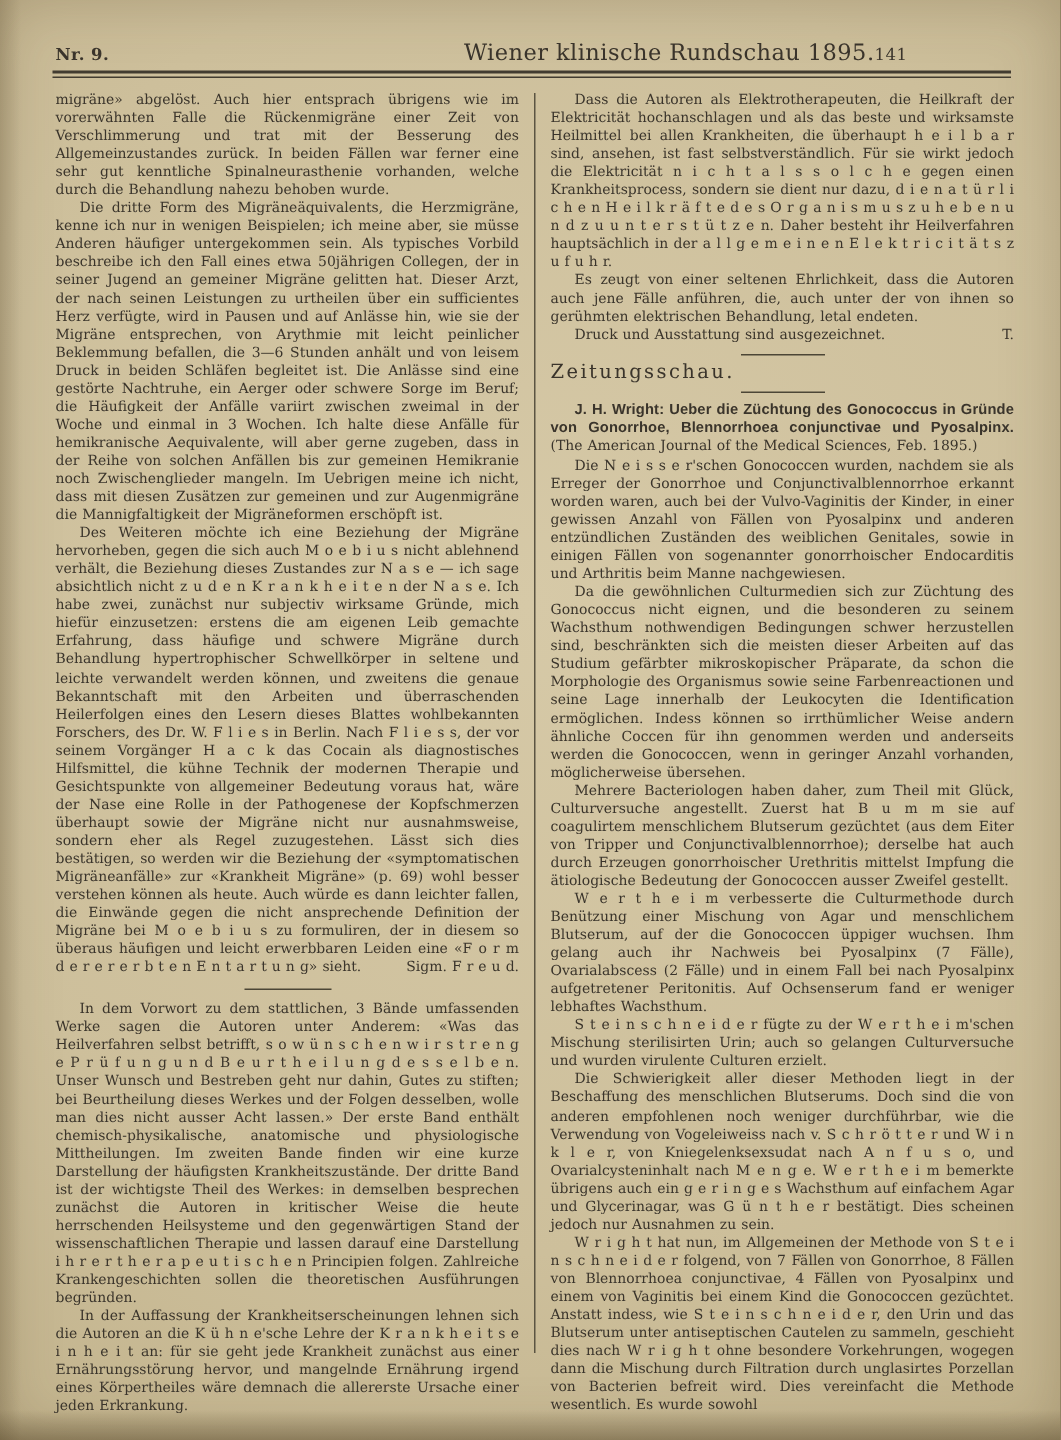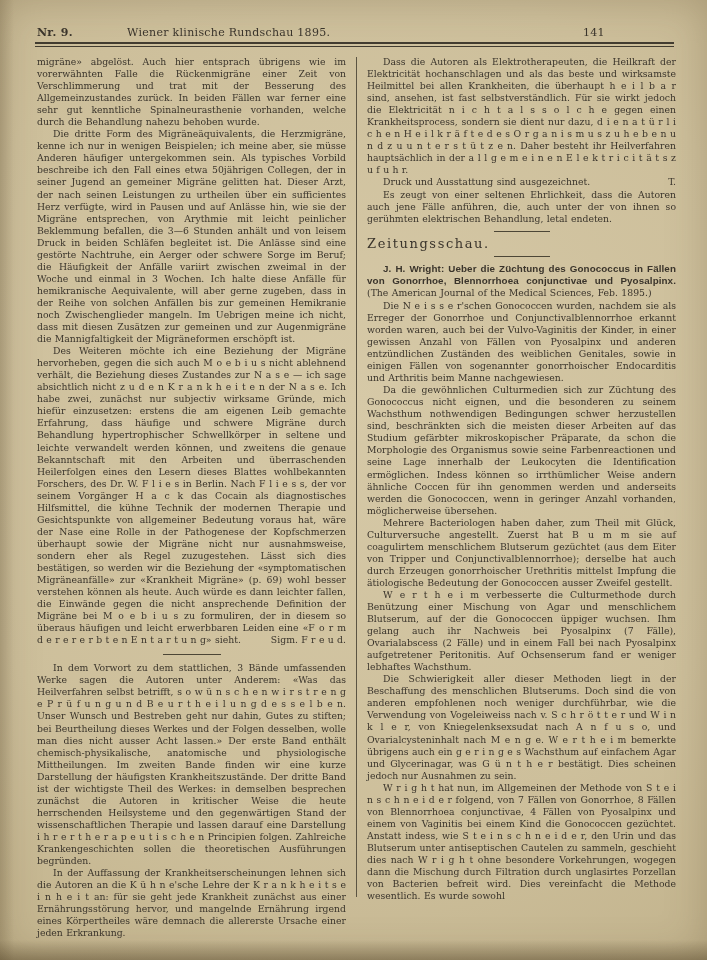--- a/index.html
+++ b/index.html
@@ -25,21 +25,21 @@
     pointer-events:none;
   }
 
   
   .masthead {
     display:flex; align-items:baseline;
     padding:26px 34px 0 37px;
     font-size:11px; letter-spacing:0.3px;
   }
   .masthead .issue { width:90px; font-weight:bold; }
-  .masthead .jtitle { flex:1; text-align:left; font-size:11px; }
+  .masthead .jtitle { flex:1; text-align:right; font-size:15px; }
   .masthead .pageno { width:90px; text-align:left; }
   .rule-double {
     margin:3px 33px 0 35px;
     border-top:2.2px solid #423c30;
     border-bottom:1px solid #423c30;
     height:2px;
   }
 
   
   .columns { display:flex; padding:9px 30px 0 37px; }
@@ -105,31 +105,32 @@
       <hr class="section-divider">
 
       <p>In dem Vorwort zu dem stattlichen, 3 Bände umfassenden Werke sagen die Autoren unter Anderem: «Was das Heilverfahren selbst betrifft, s o w ü n s c h e n w i r s t r e n g e P r ü f u n g u n d B e u r t h e i l u n g d e s s e l b e n. Unser Wunsch und Bestreben geht nur dahin, Gutes zu stiften; bei Beurtheilung dieses Werkes und der Folgen desselben, wolle man dies nicht ausser Acht lassen.» Der erste Band enthält chemisch-physikalische, anatomische und physiologische Mittheilungen. Im zweiten Bande finden wir eine kurze Darstellung der häufigsten Krankheitszustände. Der dritte Band ist der wichtigste Theil des Werkes: in demselben besprechen zunächst die Autoren in kritischer Weise die heute herrschenden Heilsysteme und den gegenwärtigen Stand der wissenschaftlichen Therapie und lassen darauf eine Darstellung i h r e r t h e r a p e u t i s c h e n Principien folgen. Zahlreiche Krankengeschichten sollen die theoretischen Ausführungen begründen.</p>
       <p>In der Auffassung der Krankheitserscheinungen lehnen sich die Autoren an die K ü h n e'sche Lehre der K r a n k h e i t s e i n h e i t an: für sie geht jede Krankheit zunächst aus einer Ernährungsstörung hervor, und mangelnde Ernährung irgend eines Körpertheiles wäre demnach die allererste Ursache einer jeden Erkrankung.</p>
     </div>
 
     <div class="col-divider"></div>
 
     <div class="col">
       <p>Dass die Autoren als Elektrotherapeuten, die Heilkraft der Elektricität hochanschlagen und als das beste und wirksamste Heilmittel bei allen Krankheiten, die überhaupt h e i l b a r sind, ansehen, ist fast selbstverständlich. Für sie wirkt jedoch die Elektricität n i c h t a l s s o l c h e gegen einen Krankheitsprocess, sondern sie dient nur dazu, d i e n a t ü r l i c h e n H e i l k r ä f t e d e s O r g a n i s m u s z u h e b e n u n d z u u n t e r s t ü t z e n. Daher besteht ihr Heilverfahren hauptsächlich in der a l l g e m e i n e n E l e k t r i c i t ä t s z u f u h r.</p>
+      <p>Es zeugt von einer seltenen Ehrlichkeit, dass die Autoren auch jene Fälle anführen, die, auch unter der von ihnen so gerühmten elektrischen Behandlung, letal endeten.</p>
       <p><span>Druck und Ausstattung sind ausgezeichnet.</span><span class="sig">T.</span></p>
-      <p>Es zeugt von einer seltenen Ehrlichkeit, dass die Autoren auch jene Fälle anführen, die, auch unter der von ihnen so gerühmten elektrischen Behandlung, letal endeten.</p>
 
       <hr class="mini-rule">
       <p class="news-heading">Zeitungsschau.</p>
       <hr class="mini-rule">
 
-      <p class="article-head"><b class="bold-sans">J. H. Wright: Ueber die Züchtung des Gonococcus in Fällen von Gonorrhoe, Blennorrhoea conjunctivae und Pyosalpinx.</b><span class="article-source"> (The American Journal of the Medical Sciences, Feb. 1895.)</span></p>
+      <p class="article-head"><b class="bold-sans">J. H. Wright: Ueber die Züchtung des Gonococcus in Gründe von Gonorrhoe, Blennorrhoea conjunctivae und Pyosalpinx.</b><span class="article-source"> (The American Journal of the Medical Sciences, Feb. 1895.)</span></p>
 
       <p>Die N e i s s e r'schen Gonococcen wurden, nachdem sie als Erreger der Gonorrhoe und Conjunctivalblennorrhoe erkannt worden waren, auch bei der Vulvo-Vaginitis der Kinder, in einer gewissen Anzahl von Fällen von Pyosalpinx und anderen entzündlichen Zuständen des weiblichen Genitales, sowie in einigen Fällen von sogenannter gonorrhoischer Endocarditis und Arthritis beim Manne nachgewiesen.</p>
       <p>Da die gewöhnlichen Culturmedien sich zur Züchtung des Gonococcus nicht eignen, und die besonderen zu seinem Wachsthum nothwendigen Bedingungen schwer herzustellen sind, beschränkten sich die meisten dieser Arbeiten auf das Studium gefärbter mikroskopischer Präparate, da schon die Morphologie des Organismus sowie seine Farbenreactionen und seine Lage innerhalb der Leukocyten die Identification ermöglichen. Indess können so irrthümlicher Weise andern ähnliche Coccen für ihn genommen werden und anderseits werden die Gonococcen, wenn in geringer Anzahl vorhanden, möglicherweise übersehen.</p>
       <p>Mehrere Bacteriologen haben daher, zum Theil mit Glück, Culturversuche angestellt. Zuerst hat B u m m sie auf coagulirtem menschlichem Blutserum gezüchtet (aus dem Eiter von Tripper und Conjunctivalblennorrhoe); derselbe hat auch durch Erzeugen gonorrhoischer Urethritis mittelst Impfung die ätiologische Bedeutung der Gonococcen ausser Zweifel gestellt.</p>
       <p>W e r t h e i m verbesserte die Culturmethode durch Benützung einer Mischung von Agar und menschlichem Blutserum, auf der die Gonococcen üppiger wuchsen. Ihm gelang auch ihr Nachweis bei Pyosalpinx (7 Fälle), Ovarialabscess (2 Fälle) und in einem Fall bei nach Pyosalpinx aufgetretener Peritonitis. Auf Ochsenserum fand er weniger lebhaftes Wachsthum.</p>
+      <p>S t e i n s c h n e i d e r fügte zu der W e r t h e i m'schen Mischung sterilisirten Urin; auch so gelangen Culturversuche und wurden virulente Culturen erzielt.</p>
       <p>Die Schwierigkeit aller dieser Methoden liegt in der Beschaffung des menschlichen Blutserums. Doch sind die von anderen empfohlenen noch weniger durchführbar, wie die Verwendung von Vogeleiweiss nach v. S c h r ö t t e r und W i n k l e r, von Kniegelenksexsudat nach A n f u s o, und Ovarialcysteninhalt nach M e n g e. W e r t h e i m bemerkte übrigens auch ein g e r i n g e s Wachsthum auf einfachem Agar und Glycerinagar, was G ü n t h e r bestätigt. Dies scheinen jedoch nur Ausnahmen zu sein.</p>
       <p>W r i g h t hat nun, im Allgemeinen der Methode von S t e i n s c h n e i d e r folgend, von 7 Fällen von Gonorrhoe, 8 Fällen von Blennorrhoea conjunctivae, 4 Fällen von Pyosalpinx und einem von Vaginitis bei einem Kind die Gonococcen gezüchtet. Anstatt indess, wie S t e i n s c h n e i d e r, den Urin und das Blutserum unter antiseptischen Cautelen zu sammeln, geschieht dies nach W r i g h t ohne besondere Vorkehrungen, wogegen dann die Mischung durch Filtration durch unglasirtes Porzellan von Bacterien befreit wird. Dies vereinfacht die Methode wesentlich. Es wurde sowohl</p>
     </div>
 
   </div>
 </div>
 
 </body></html>

